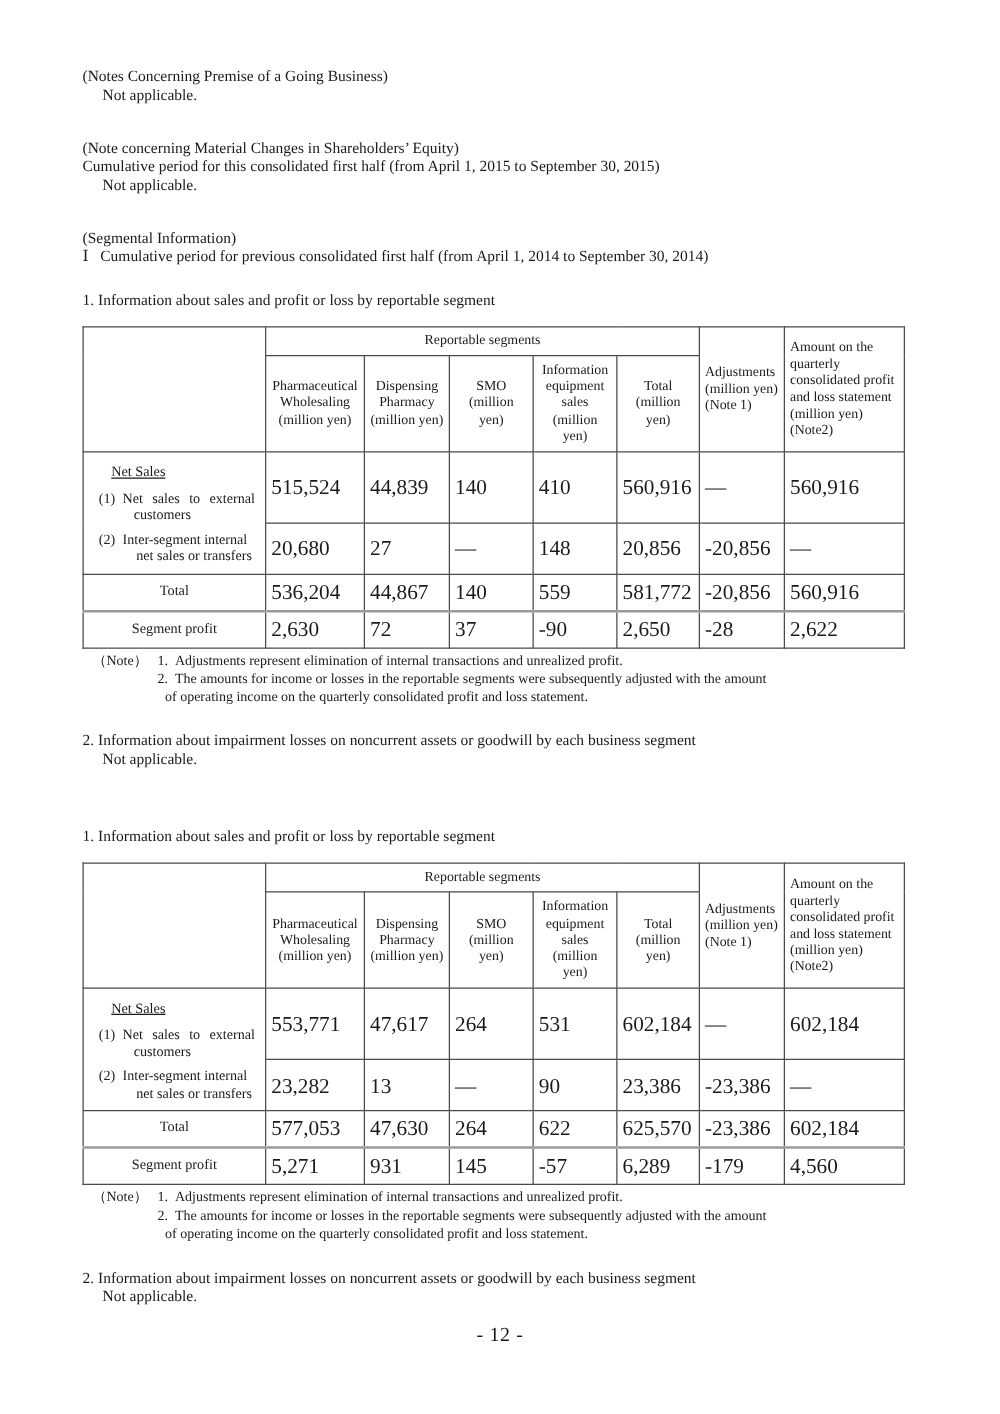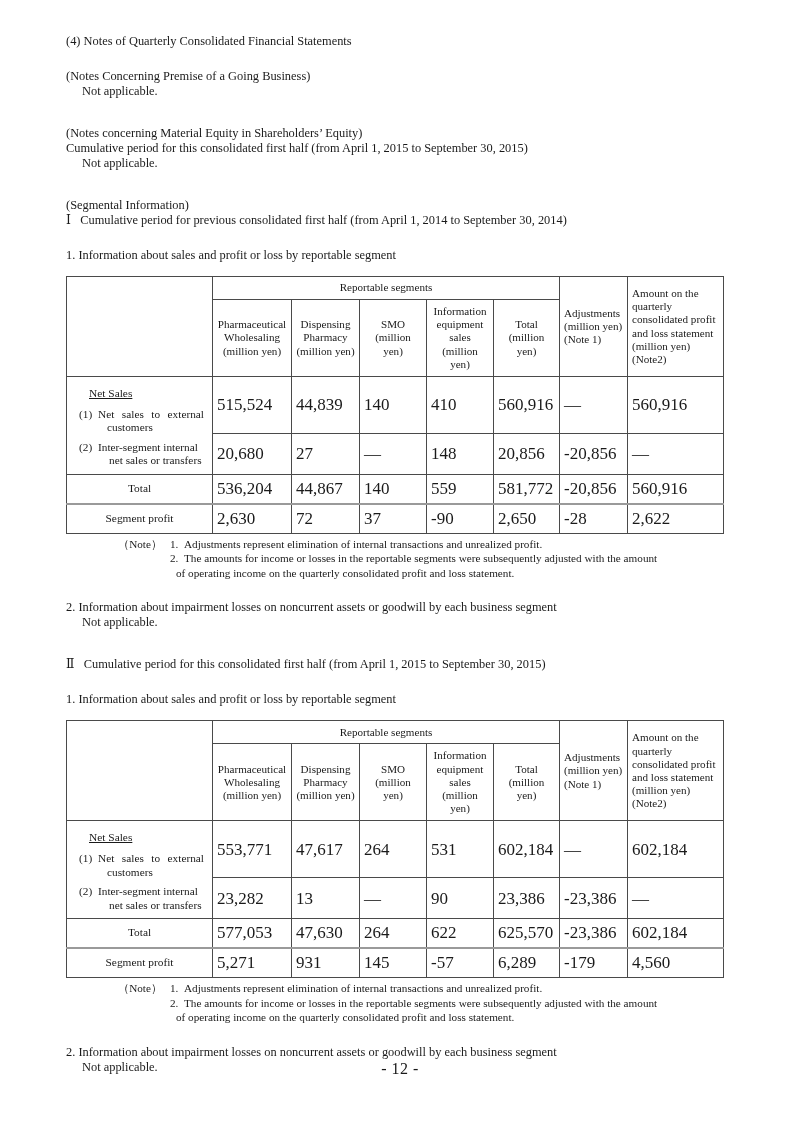--- a/index.html
+++ b/index.html
@@ -84,21 +84,20 @@
     text-align: justify;
     text-align-last: justify;
   }
   .ns-txt .cont { display: block; padding-left: 9px; }
   .ns-txt .cont2 { display: block; padding-left: 11px; }
   .thickline { border-top: 2px solid #9a9a9a !important; }
   .noteblock {
     margin-top: 3px;
     font-size: 11.2px;
     line-height: 14.6px;
-    margin-left: 44px;
   }
   .note-row { display: flex; }
   .note-label { width: 52px; flex: none; padding-left: 8px; }
   .note-n { width: 14px; flex: none; }
   .note-t { flex: 1 1 auto; }
   .note-cont { padding-left: 66px; }
   .pagenum {
     position: absolute;
     left: 0;
     right: 0;
@@ -107,30 +106,29 @@
     font-size: 16px;
     letter-spacing: 0.5px;
   }
 </style>
 </head>
 <body>
 
 <div class="page">
   <div class="content">
 
-    <div class="line">(4) Notes of Quarterly Consolidated Financial Statements</div>
 
     <div class="gap-m"></div>
 
     <div class="line">(Notes Concerning Premise of a Going Business)</div>
     <div class="line indent1">Not applicable.</div>
 
     <div class="gap-l"></div>
 
-    <div class="line">(Notes concerning Material Equity in Shareholders’ Equity)</div>
+    <div class="line">(Note concerning Material Changes in Shareholders’ Equity)</div>
     <div class="line">Cumulative period for this consolidated first half (from April 1, 2015 to September 30, 2015)</div>
     <div class="line indent1">Not applicable.</div>
 
     <div class="gap-l"></div>
 
     <div class="line">(Segmental Information)</div>
     <div class="line"><span>Ⅰ</span>&nbsp;&nbsp;&nbsp;<span>Cumulative period for previous consolidated first half (from April 1, 2014 to September 30, 2014)</span></div>
 
     <div class="gap-m"></div>
 
@@ -268,21 +266,20 @@
       <div class="note-cont">of operating income on the quarterly consolidated profit and loss statement.</div>
     </div>
 
     <div class="gap-m"></div>
 
     <div class="line">2. Information about impairment losses on noncurrent assets or goodwill by each business segment</div>
     <div class="line indent1">Not applicable.</div>
 
     <div class="gap-l"></div>
 
-    <div class="line"><span>Ⅱ</span>&nbsp;&nbsp;&nbsp;<span>Cumulative period for this consolidated first half (from April 1, 2015 to September 30, 2015)</span></div>
 
     <div class="gap-m"></div>
 
     <div class="line">1. Information about sales and profit or loss by reportable segment</div>
 
     <div class="gap-s"></div>
 
     <table class="seg">
       <colgroup>
         <col style="width:146px">

